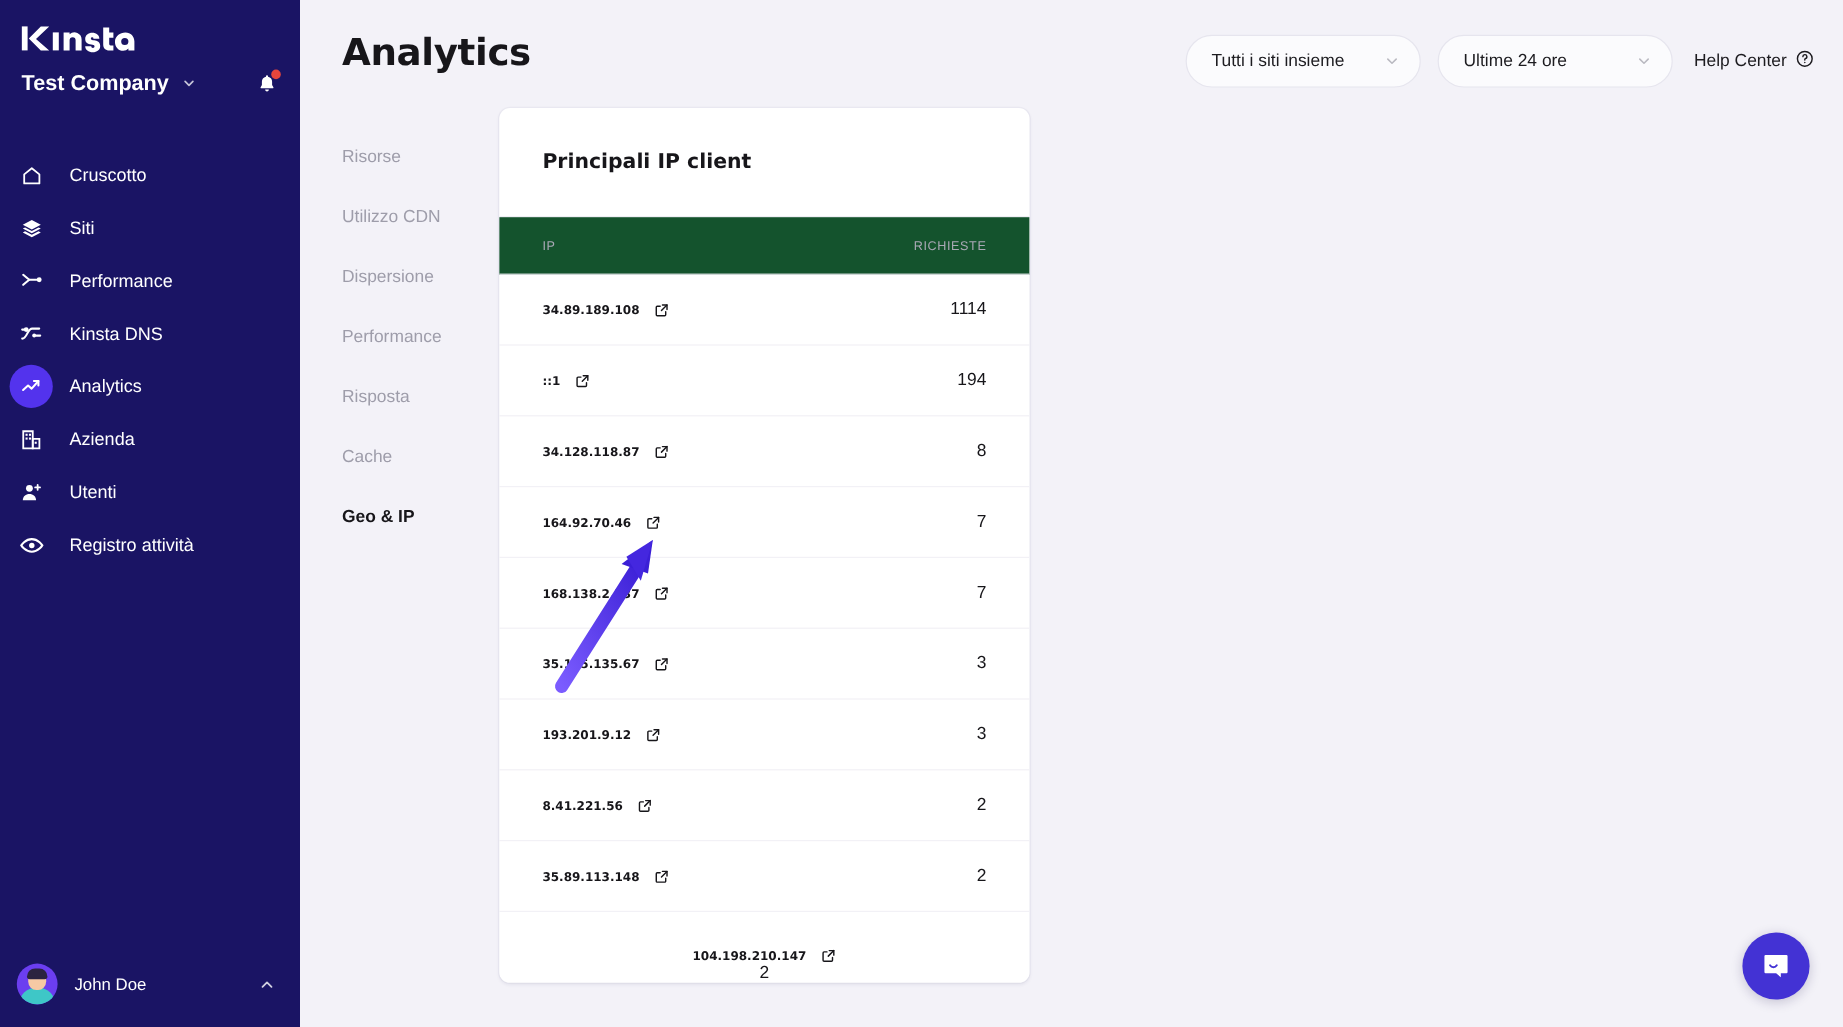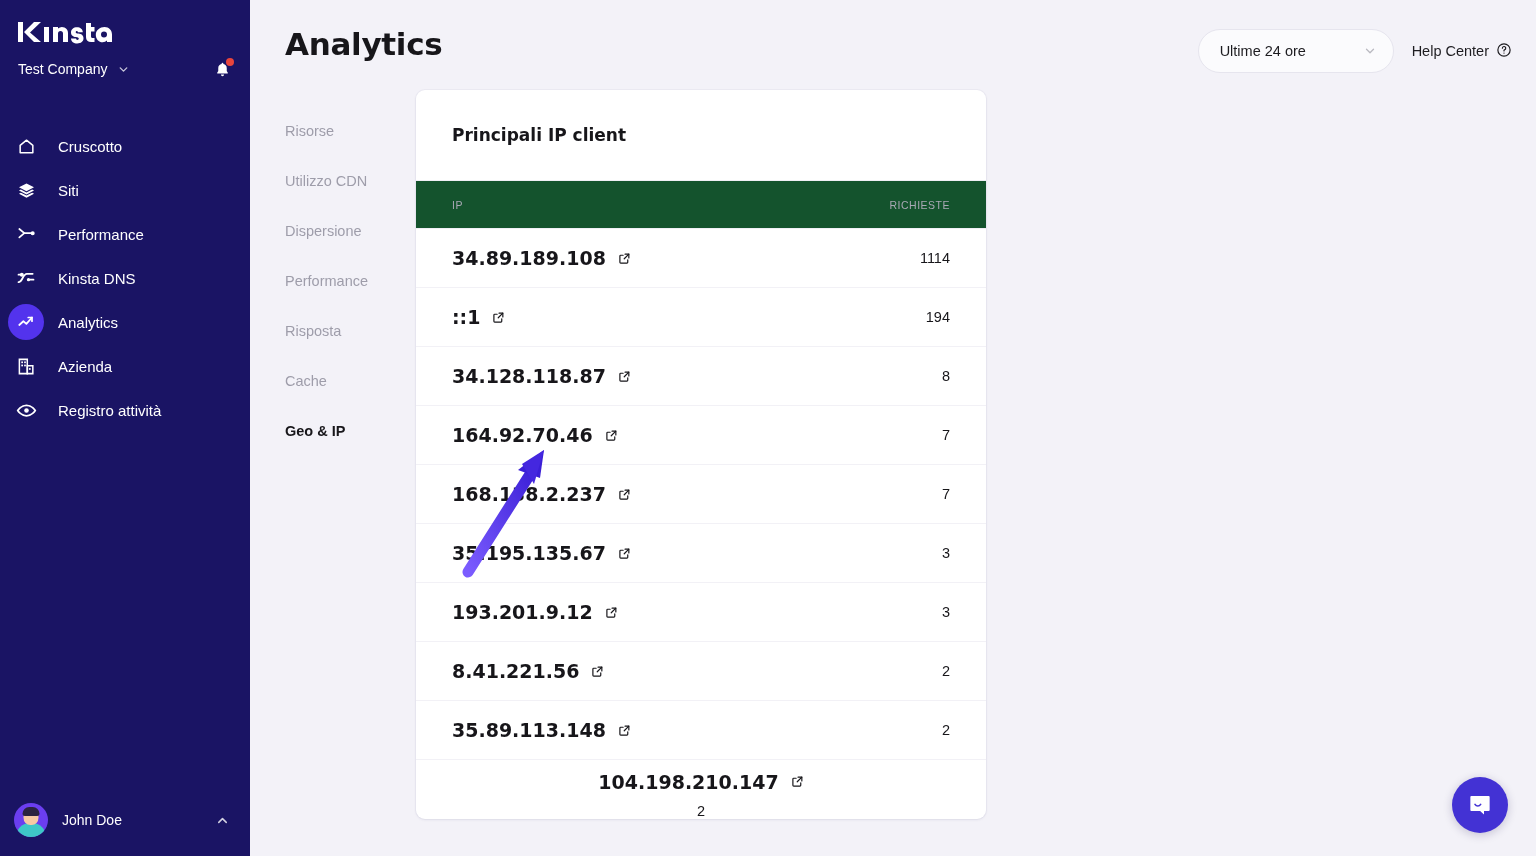--- a/index.html
+++ b/index.html
@@ -31,23 +31,23 @@
     height: 46px;
   }
   .company-row {
     display: flex;
     align-items: center;
     height: 34px;
     padding: 0 18px 0 18px;
     margin-top: 6px;
   }
   .company-name {
-    font-size: 14px;
+    font-size: 18px;
     color: #ffffff;
-    font-weight: 400;
+    font-weight: 700;
   }
   .company-caret {
     margin-left: 10px;
     opacity: .75;
     display: flex;
     align-items: center;
   }
   .bell {
     margin-left: auto;
     position: relative;
@@ -236,21 +236,21 @@
     font-size: 14.5px;
     color: #9e9daa;
     cursor: pointer;
   }
   .subnav-item.active {
     color: #17161a;
     font-weight: 600;
   }
 
   .card {
-    width: 570px;
+    width: 442px;
     background: #ffffff;
     border-radius: 9px;
     box-shadow: 0 1px 3px rgba(30,25,80,0.07), 0 0 0 1px rgba(30,25,80,0.03);
     overflow: hidden;
     margin-top: 2px;
     align-self: flex-start;
   }
   .card-head {
     height: 91px;
     display: flex;
@@ -289,23 +289,23 @@
     display: flex;
     align-items: center;
     height: 59px;
     padding: 0 36px;
     border-bottom: 1px solid #f2f1f6;
   }
   .trow:last-child { border-bottom: none; flex-direction: column; }
   .td-ip {
     flex: 1 1 auto;
     display: flex;
-    align-items: center;
+    align-items: flex-end;
     gap: 12px;
-    font-size: 19px;
+    font-size: 10px;
     font-weight: 700;
     color: #17161a;
     font-family: "DejaVu Sans", sans-serif;
   }
   .ext-link { display: flex; align-items: center; cursor: pointer; }
   .td-req {
     font-size: 14.5px;
     color: #17161a;
     text-align: right;
   }
@@ -445,20 +445,31 @@
               <rect x="9" y="5.6" width="2.2" height="2.2"></rect>
               <rect x="5.4" y="9.6" width="2.2" height="2.2"></rect>
               <rect x="9" y="9.6" width="2.2" height="2.2"></rect>
               <path d="M13 11h7v10h-7z" fill="none" stroke="#ffffff" stroke-width="1.9"></path>
               <rect x="15" y="14" width="2.2" height="2.2"></rect>
             </svg>
         </span>
         <span class="nav-label">Azienda</span>
       </div>
 
+      <div class="nav-item">
+        <span class="nav-icon">
+          <svg width="19" height="19" viewBox="0 0 24 24" fill="#ffffff">
+              <circle cx="9.5" cy="7.5" r="3.6"></circle>
+              <path d="M2.5 20c0-4 3.2-6.6 7-6.6s7 2.6 7 6.6z"></path>
+              <rect x="17.2" y="3" width="1.9" height="7" rx=".9"></rect>
+              <rect x="14.6" y="5.6" width="7" height="1.9" rx=".9"></rect>
+            </svg>
+        </span>
+        <span class="nav-label">Utenti</span>
+      </div>
 
       <div class="nav-item">
         <span class="nav-icon">
           <svg width="21" height="21" viewBox="0 0 24 24" fill="none" stroke="#ffffff" stroke-width="2">
               <path d="M2 12s3.6-6 10-6 10 6 10 6-3.6 6-10 6-10-6-10-6z"></path>
               <circle cx="12" cy="12" r="2.6" fill="#ffffff" stroke="none"></circle>
             </svg>
         </span>
         <span class="nav-label">Registro attività</span>
       </div>
@@ -480,20 +491,28 @@
     </div>
   </aside>
 
   <section class="main">
 
     <div class="topbar">
       <h1 class="page-title">Analytics</h1>
 
       <div class="topbar-right">
 
+        <div class="select-btn">
+          <span class="select-label">Tutti i siti insieme</span>
+          <span class="select-caret">
+            <svg width="14" height="14" viewBox="0 0 24 24" fill="none" stroke="#6b6a78" stroke-width="2.2" stroke-linecap="round" stroke-linejoin="round">
+                <polyline points="6 9 12 15 18 9"></polyline>
+              </svg>
+          </span>
+        </div>
 
         <div class="select-btn">
           <span class="select-label">Ultime 24 ore</span>
           <span class="select-caret">
             <svg width="14" height="14" viewBox="0 0 24 24" fill="none" stroke="#6b6a78" stroke-width="2.2" stroke-linecap="round" stroke-linejoin="round">
                 <polyline points="6 9 12 15 18 9"></polyline>
               </svg>
           </span>
         </div>
 

